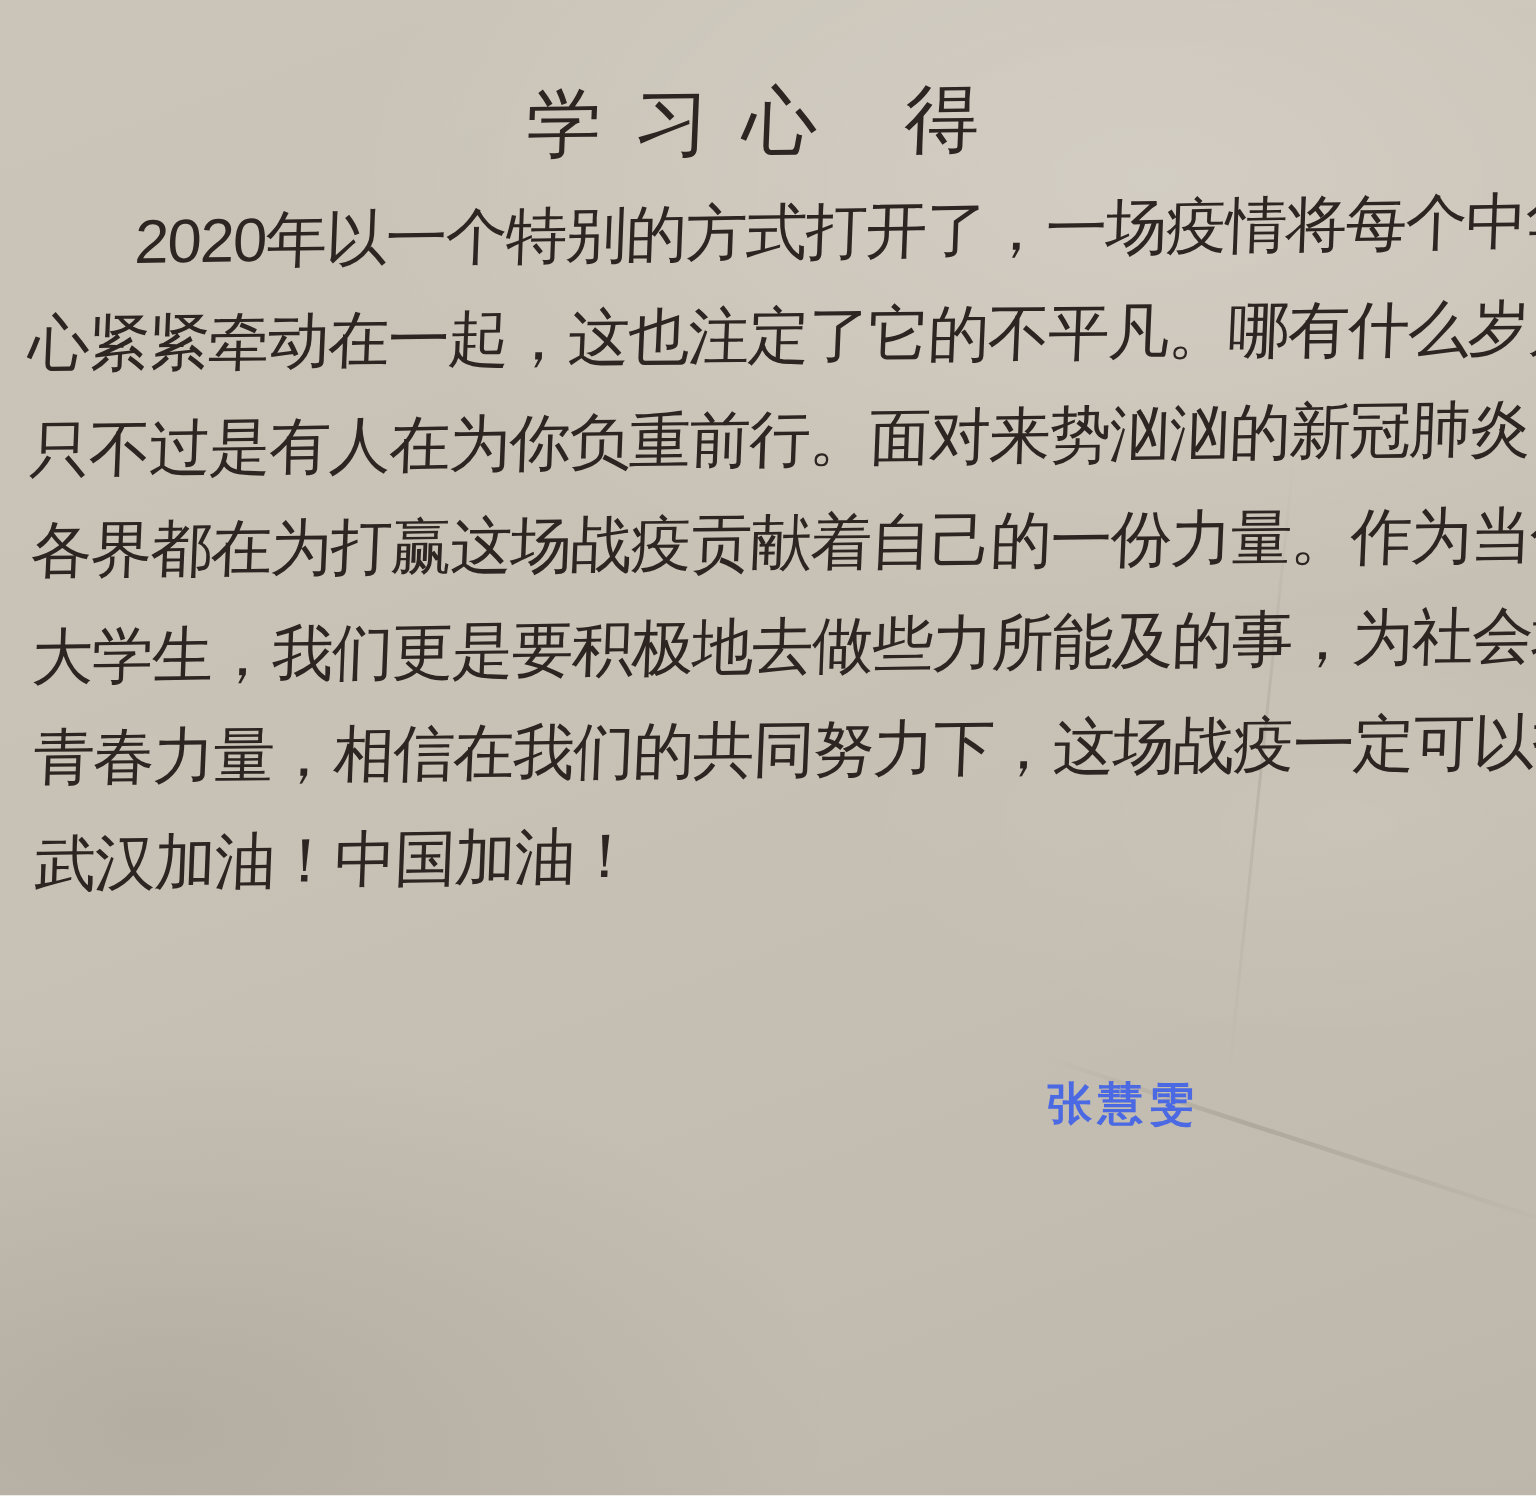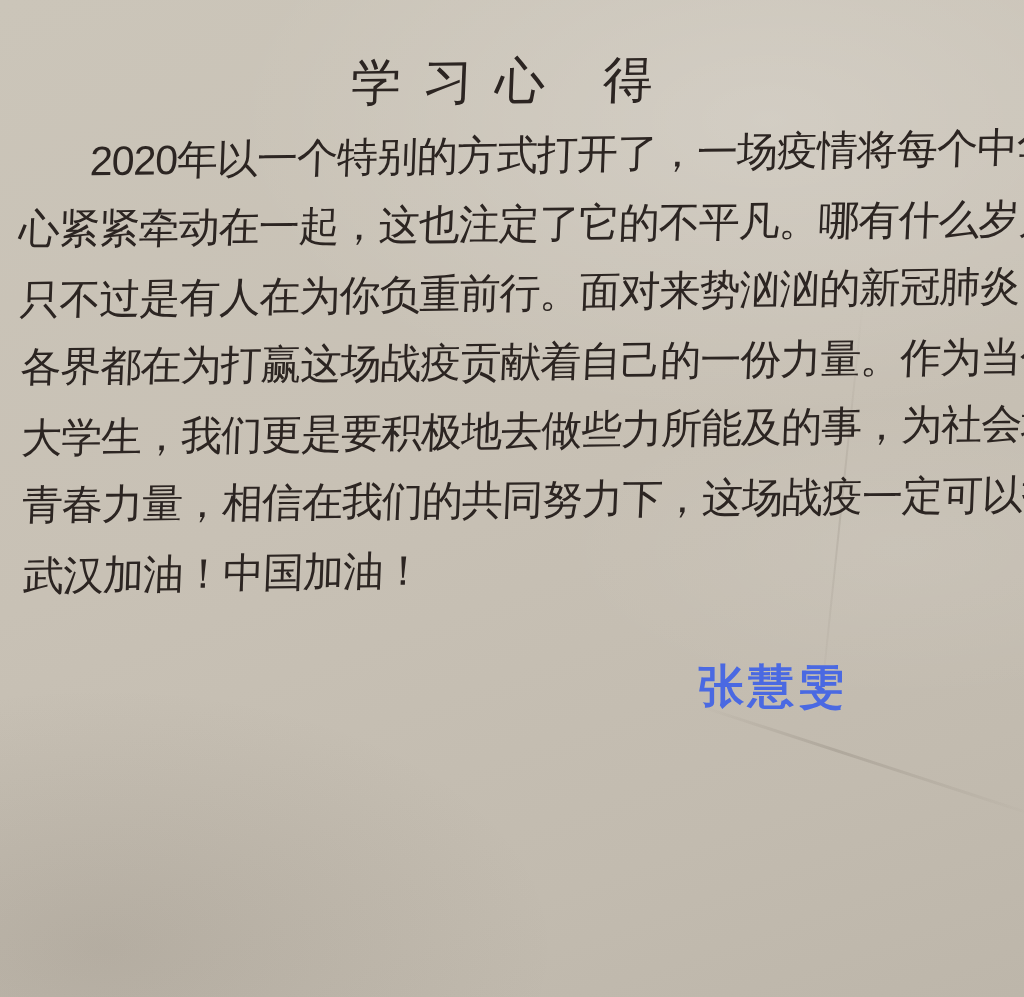--- a/index.html
+++ b/index.html
@@ -66,22 +66,22 @@
   }
   .body-line.indent {
     padding-left: 88px;
   }
   .body-line:nth-child(odd)  { transform: skewX(-3deg) rotate(-0.15deg); }
   .body-line:nth-child(even) { transform: skewX(-3deg) rotate(0.12deg); }
   
   .signature {
     position: absolute;
     left: 698px;
-    top: 656px;
-    font-size: 46px;
+    top: 716px;
+    font-size: 30px;
     font-weight: 700;
     letter-spacing: 4px;
     color: #4a69e2;
     transform: none;
   }
 </style>
 </head>
 <body>
 
 <div class="paper">

